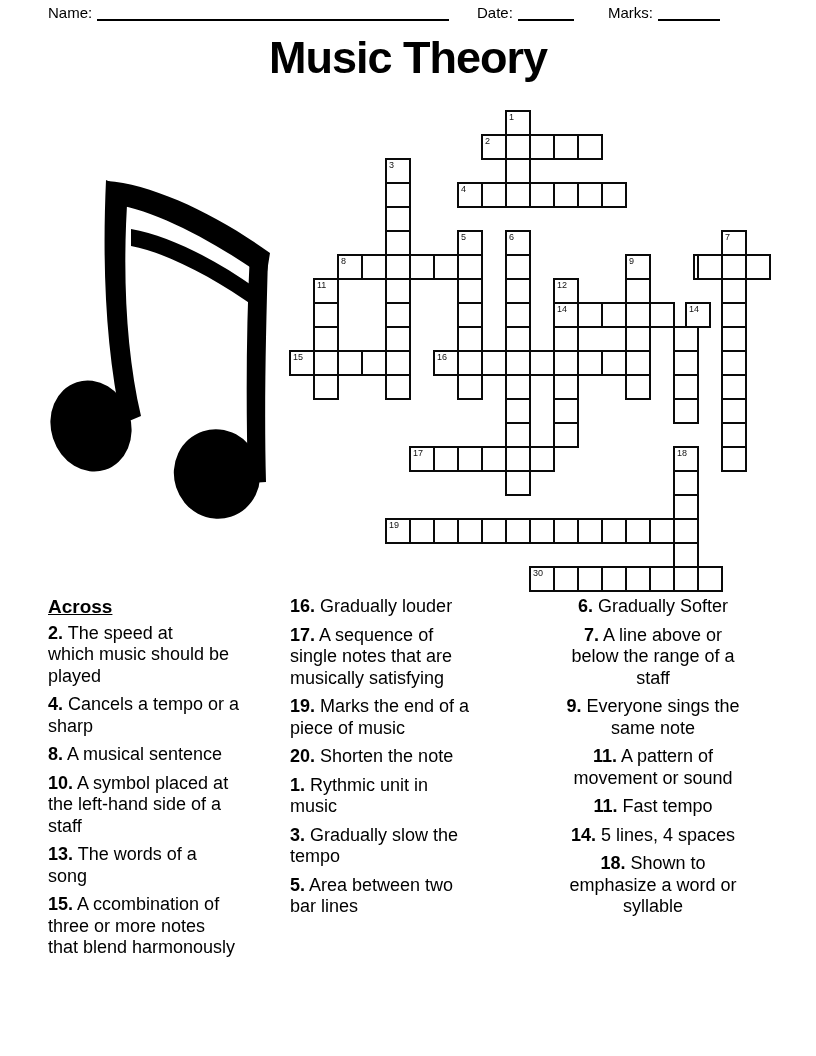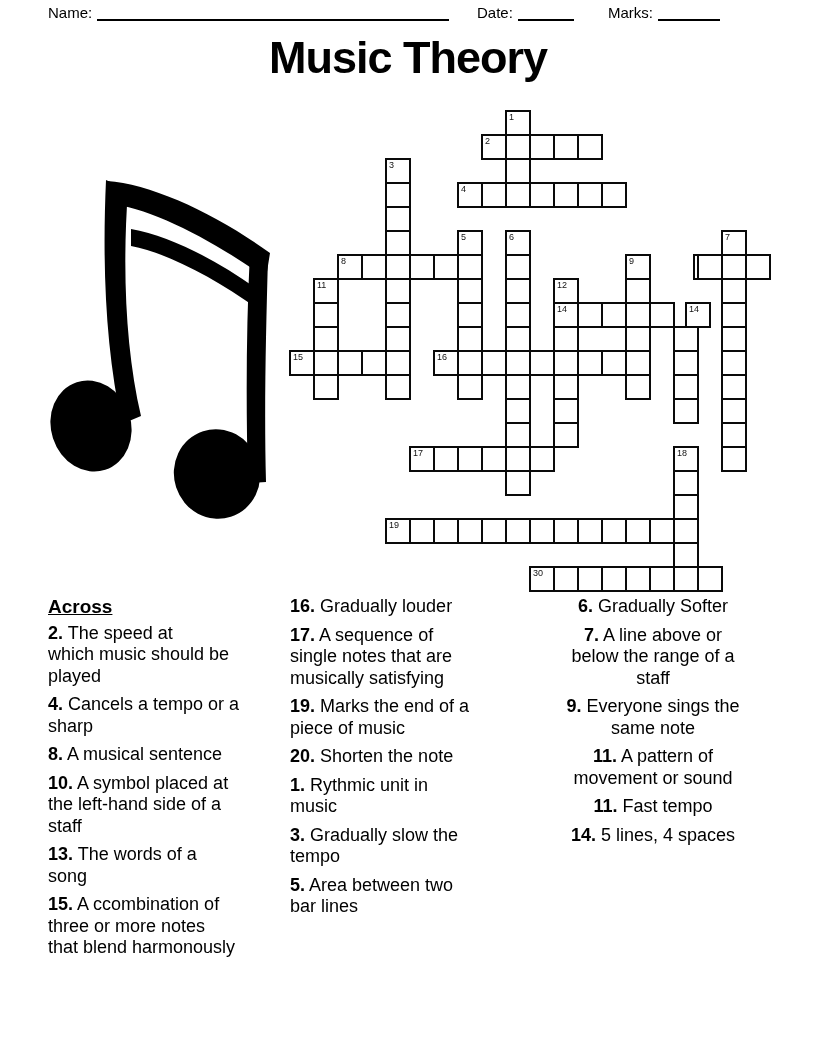--- a/index.html
+++ b/index.html
@@ -273,15 +273,18 @@
       <div class="clue"><b>6.</b> <span class="ct">Gradually Softer</span></div>
       <div class="clue"><b>7.</b> <span class="ct">A line above or
 below the range of a
 staff</span></div>
       <div class="clue"><b>9.</b> <span class="ct">Everyone sings the
 same note</span></div>
       <div class="clue"><b>11.</b> <span class="ct">A pattern of
 movement or sound</span></div>
       <div class="clue"><b>11.</b> <span class="ct">Fast tempo</span></div>
       <div class="clue"><b>14.</b> <span class="ct">5 lines, 4 spaces</span></div>
+      <div class="clue"><b>18.</b> <span class="ct">Shown to
+emphasize a word or
+syllable</span></div>
     </div>
 
 </div>
 
 </body></html>

